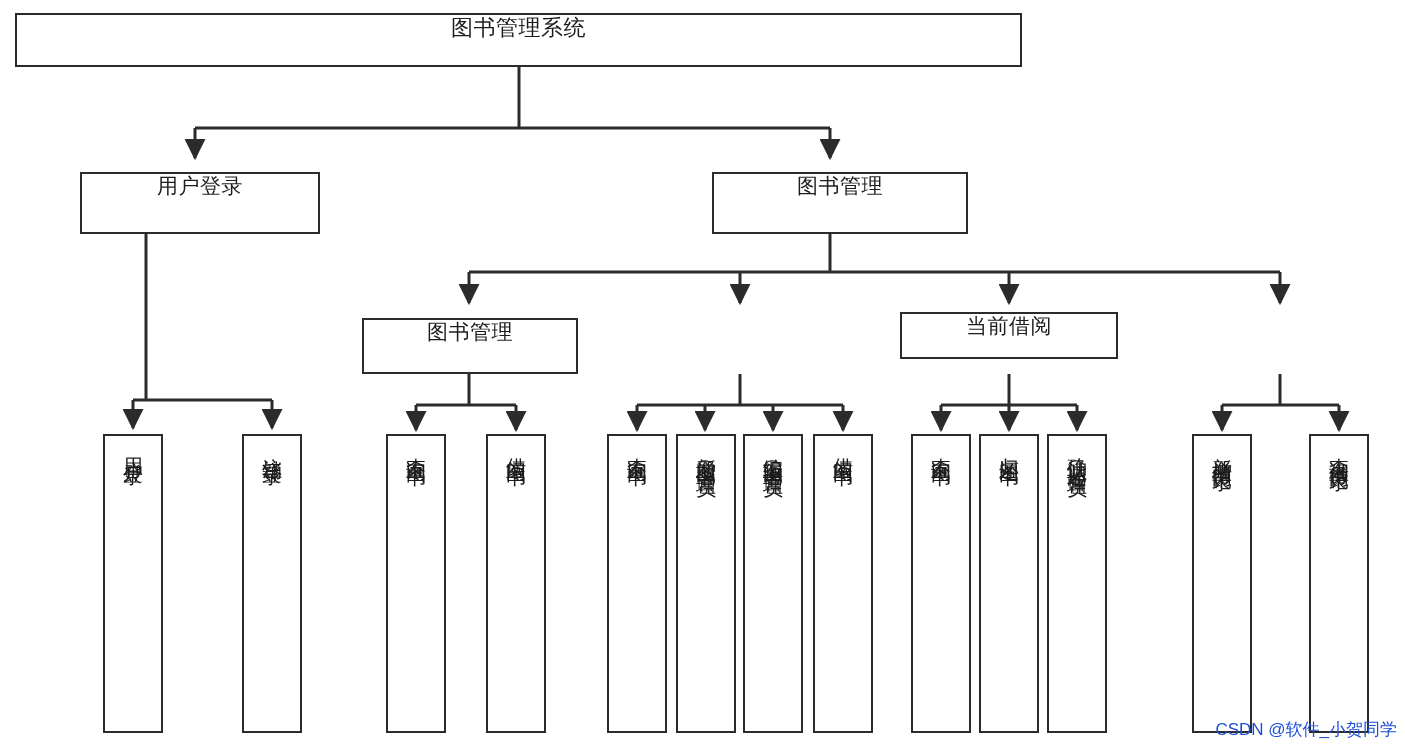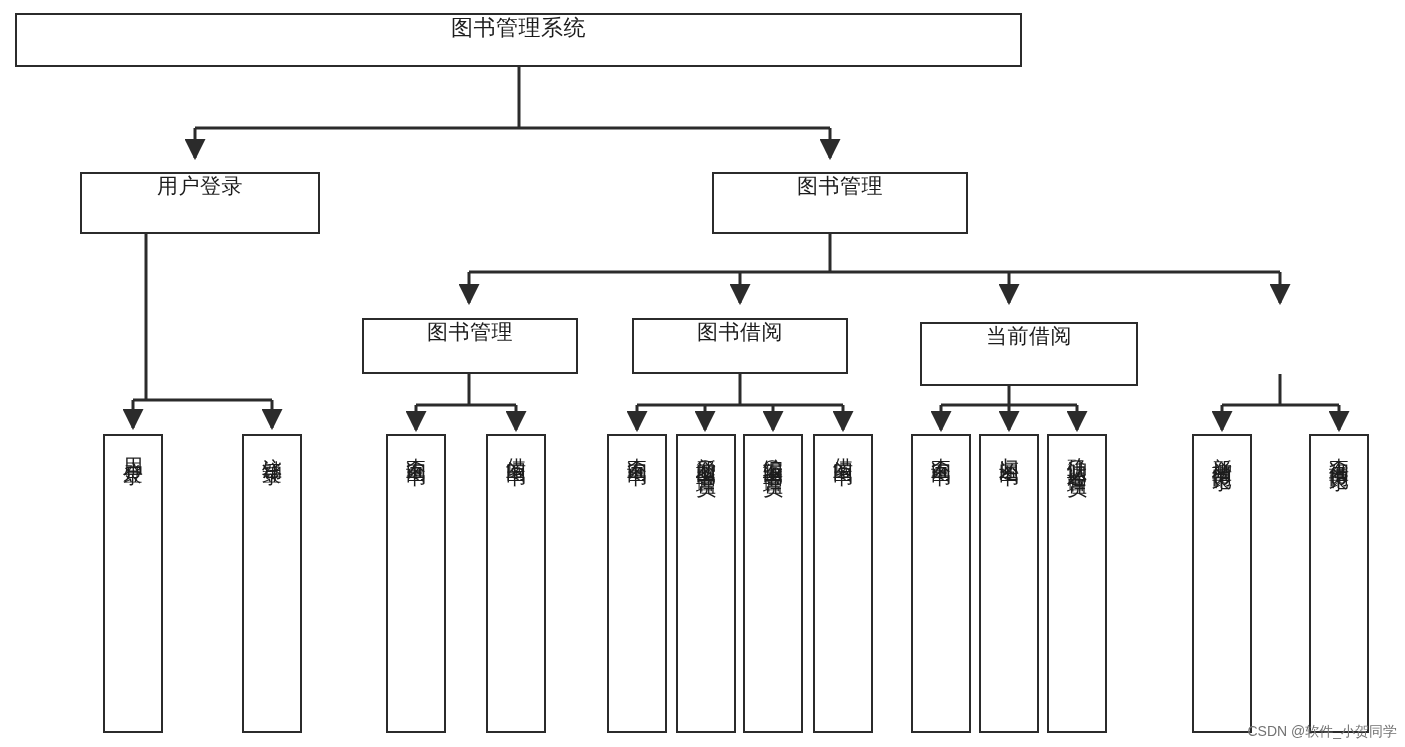--- a/index.html
+++ b/index.html
@@ -65,22 +65,22 @@
     line-height: 1.05;
     letter-spacing: 3px;
     white-space: nowrap;
     text-align: center;
     padding-top: 2px;
   }
   .watermark {
     position: absolute;
     right: 8px;
     bottom: 6px;
-    font-size: 14px;
-    color: #737373;
+    font-size: 17px;
+    color: #1d4ed8;
     white-space: nowrap;
     z-index: 9;
     font-family: "Liberation Sans", "DejaVu Sans", sans-serif;
   }
 </style>
 </head>
 <body>
 
 <div id="canvas">
 
@@ -141,24 +141,21 @@
   <div class="node h" style="left:80px; top:172px; width:240px; height:62px;">
     <span class="label">用户登录</span>
   </div>
   <div class="node h" style="left:712px; top:172px; width:256px; height:62px;">
     <span class="label">图书管理</span>
   </div>
 
   <div class="node h" style="left:362px; top:318px; width:216px; height:56px;">
     <span class="label">图书管理</span>
   </div>
-  <div class="node h" style="left:632px; top:318px; width:216px; height:56px;">
-    <span class="label">图书借阅</span>
-  </div>
-  <div class="node h" style="left:900px; top:322px; width:218px; height:64px;margin-left:20px;">
+  <div class="node h" style="left:900px; top:312px; width:218px; height:47px;">
     <span class="label">当前借阅</span>
   </div>
 
   <div class="node v" style="left:103px; top:434px; width:60px; height:299px;">
     <span class="label">用户登录</span>
   </div>
   <div class="node v" style="left:242px; top:434px; width:60px; height:299px;">
     <span class="label">注销登录</span>
   </div>
 

